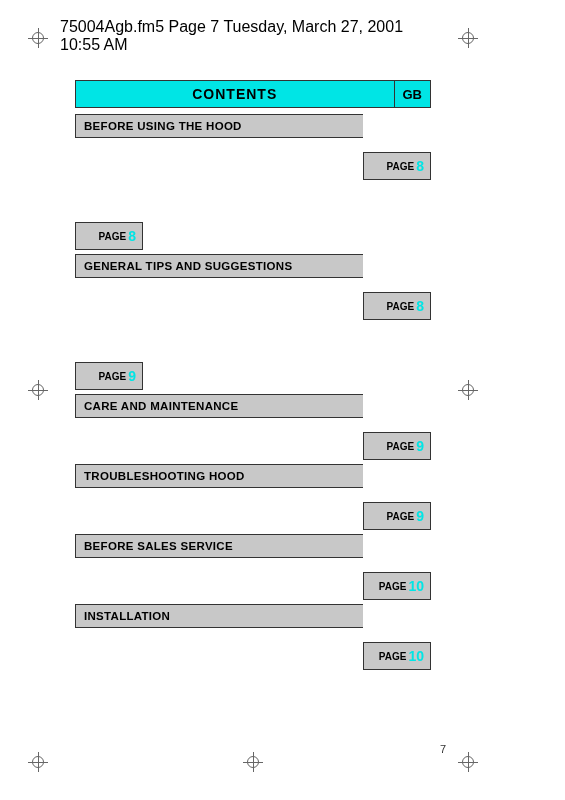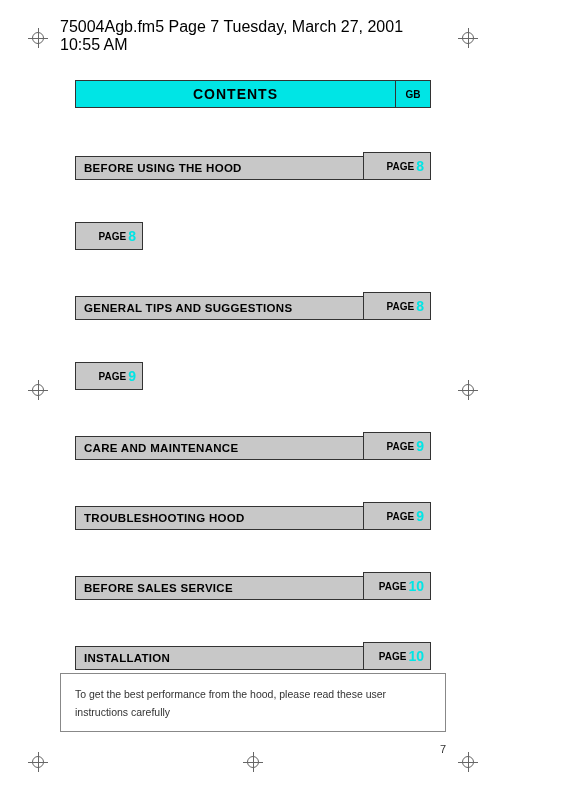--- a/index.html
+++ b/index.html
@@ -68,28 +68,28 @@
       background: #00e5e5;
       padding: 5px 8px;
       display: flex;
       align-items: center;
       justify-content: center;
       border: 1.5px solid #333;
       min-width: 36px;
     }
 
     .gb-text {
-      font-size: 10px;
+      font-size: 13px;
       font-weight: 900;
       color: #000;
     }
 
     .toc-row {
       display: flex;
-      align-items: flex-end;
+      align-items: flex-start;
       margin-bottom: 4px;
     }
 
     .toc-label-cell {
       background: #c8c8c8;
       flex: 1;
       padding: 5px 8px;
       display: flex;
       align-items: center;
       border: 1.5px solid #333;
@@ -320,23 +320,20 @@
         <div class="ch-circle"></div>
       </div>
   </div>
 
   <div class="crosshair-wrapper ch-mid-right">
     <div class="ch-icon">
         <div class="ch-circle"></div>
       </div>
   </div>
 
-  <div class="bottom-box">
-    <span class="bottom-box-text">To get the best performance from the hood, please read these user instructions carefully</span>
-  </div>
 
   <div class="page-number">7</div>
 
   <div class="crosshair-wrapper ch-bot-left">
     <div class="ch-icon">
         <div class="ch-circle"></div>
       </div>
   </div>
   <div class="crosshair-wrapper ch-bot-center">
     <div class="ch-icon">

